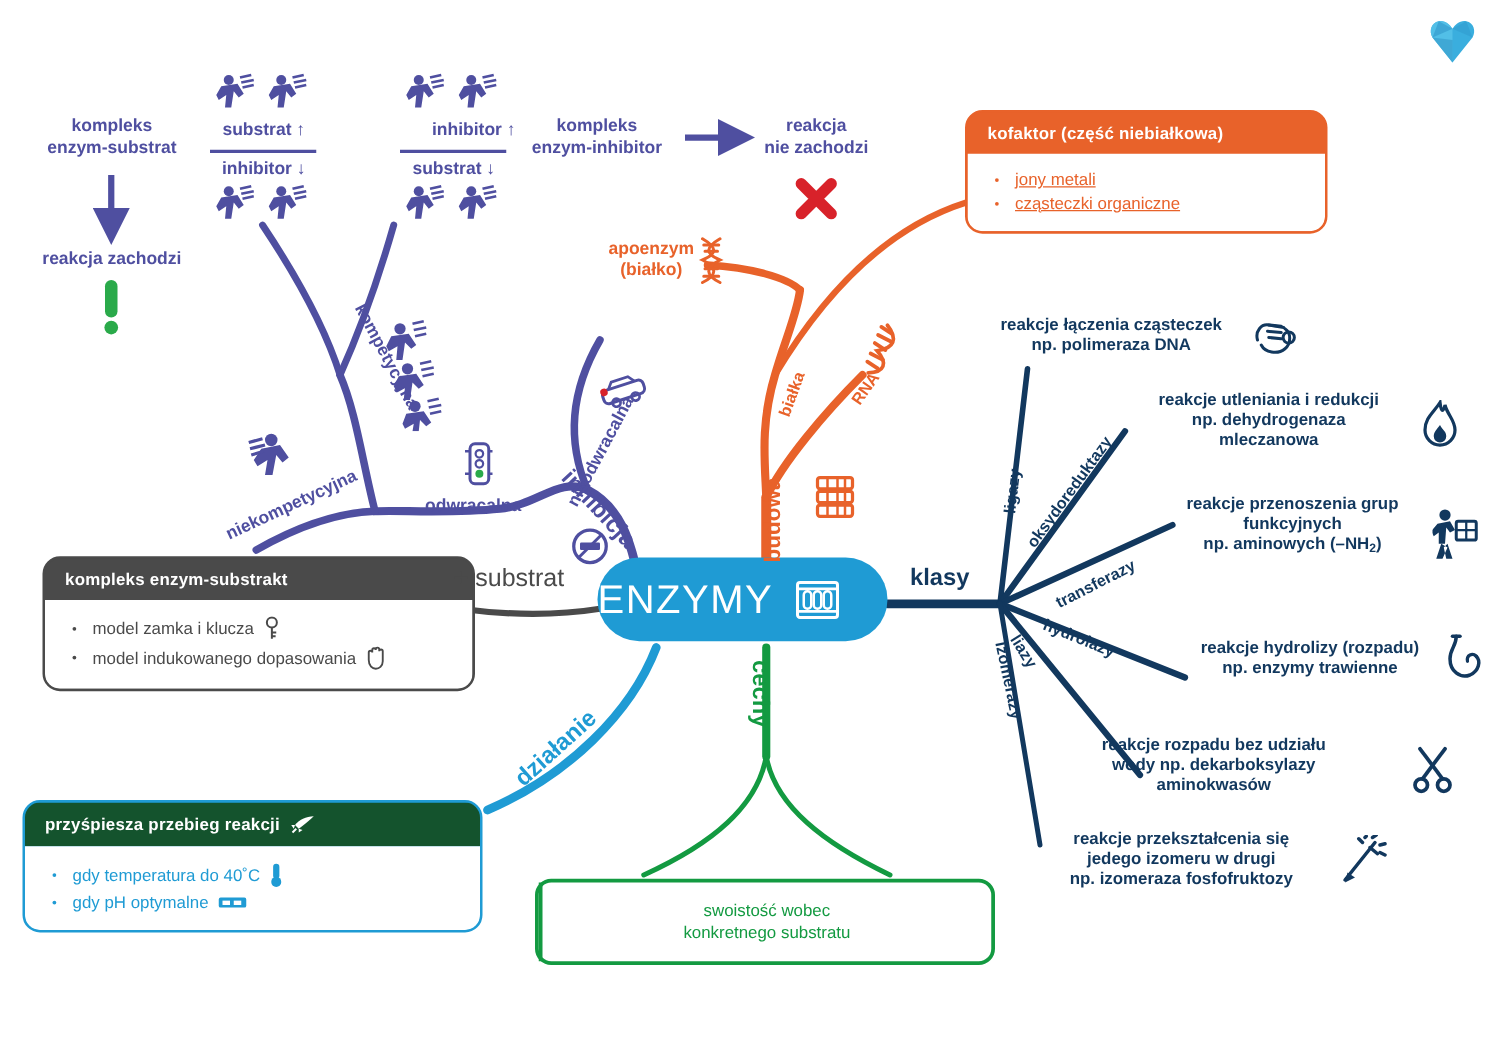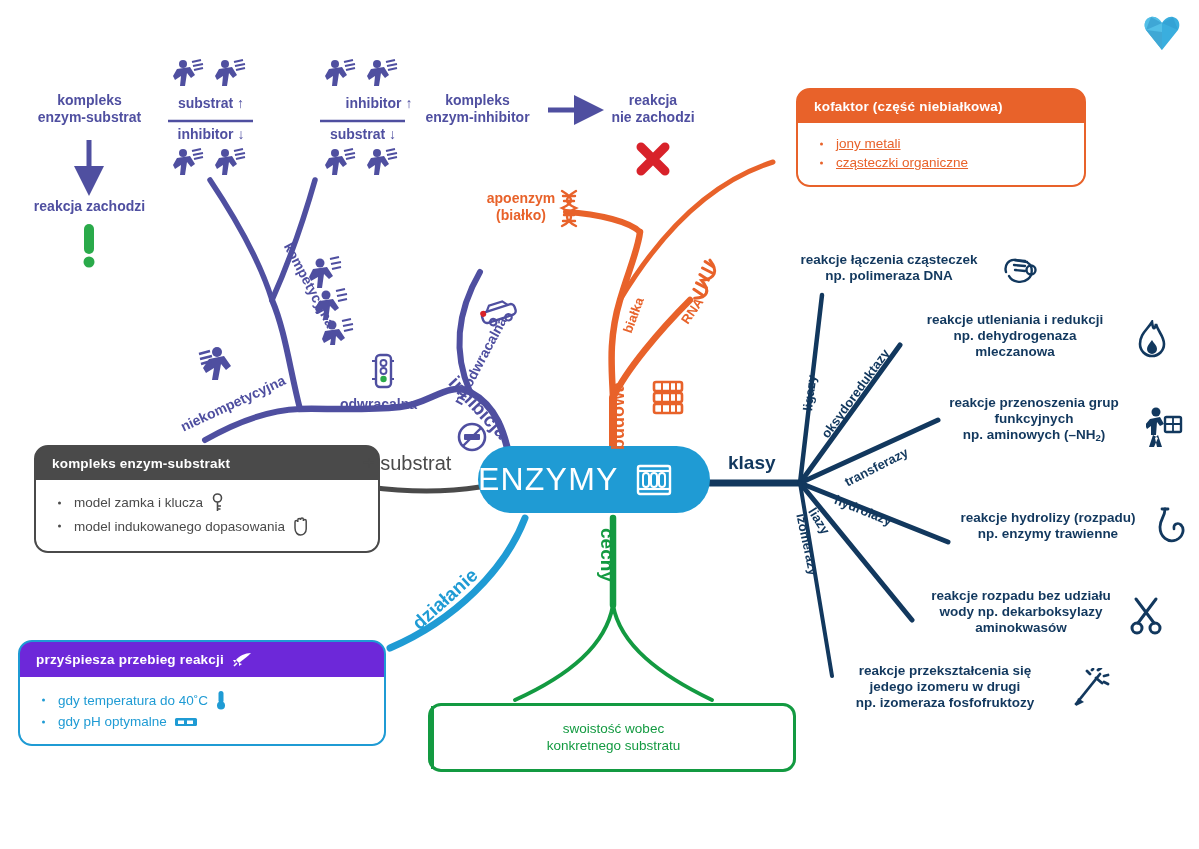--- a/index.html
+++ b/index.html
@@ -48,36 +48,36 @@
   .panel .pbody li{
     font-size:13.5px;margin:4px 0;padding-left:22px;position:relative;
     display:flex;align-items:center;gap:7px;
   }
   .panel .pbody li .dot{
     position:absolute;left:6px;top:50%;transform:translateY(-50%);
     width:3px;height:3px;border-radius:50%;
   }
 
   
-  #kofaktor{left:796px;top:88px;width:290px;border:2.5px solid #e8622a;background:#e8622a;}
+  #kofaktor{left:772px;top:88px;width:290px;border:2.5px solid #e8622a;background:#e8622a;}
   #kofaktor .phead{background:#e8622a;}
   #kofaktor .pbody{border-radius:0 0 11px 11px;}
   #kofaktor .pbody li{color:#e8622a;text-decoration:underline;}
   #kofaktor .pbody li .dot{background:#e8622a;}
 
   
   #kompleks-box{left:22px;top:445px;width:346px;border:2.5px solid #4a4a4a;background:#4a4a4a;margin-left:12px;}
   #kompleks-box .phead{background:#4a4a4a;}
   #kompleks-box .pbody{border-radius:0 0 11px 11px;}
   #kompleks-box .pbody li{color:#4a4a4a;}
   #kompleks-box .pbody li .dot{background:#4a4a4a;}
 
   
   #przyspiesza{left:18px;top:640px;width:368px;border:2.5px solid #1f9bd4;background:#1f9bd4;}
-  #przyspiesza .phead{background:#6d28d9;}
+  #przyspiesza .phead{background:#14532d;}
   #przyspiesza .pbody{border-radius:0 0 11px 11px;}
   #przyspiesza .pbody li{color:#1f9bd4;}
   #przyspiesza .pbody li .dot{background:#1f9bd4;}
 
   
   #cechy-box{
     position:absolute;left:428px;top:703px;width:368px;height:69px;
     border:3px solid #139a41;border-radius:13px;display:flex;box-sizing:border-box;
     background:#fff;
   }
@@ -464,21 +464,21 @@
     <div>reakcje hydrolizy (rozpadu)</div>
     <div>np. enzymy trawienne</div>
   </div>
   <svg class="layer" style="left:1156px;top:505px;width:34px;height:42px;" viewBox="0 0 34 42">
     <path d="M9,4 C9,12 4,14 4,22 C4,32 12,38 20,35 C27,32 29,24 25,20" fill="none" stroke="#12385e" stroke-width="2.8" stroke-linecap="round"></path>
     <path d="M25,20 C22,17 17,19 18,24" fill="none" stroke="#12385e" stroke-width="2.6" stroke-linecap="round"></path>
     <path d="M6,4 l6,0" stroke="#12385e" stroke-width="2.8" stroke-linecap="round"></path>
   </svg>
 
   <div class="rot c-navy" style="left:818px;top:505px;transform:rotate(58deg);font-weight:bold;font-size:13px;">liazy</div>
-  <div class="lbl ctr c-navy" style="left:912px;top:588px;width:218px;font-size:13.5px;font-weight:bold;">
+  <div class="lbl ctr c-navy" style="left:862px;top:588px;width:218px;font-size:13.5px;font-weight:bold;">
     <div>reakcje rozpadu bez udziału</div>
     <div>wody np. dekarboksylazy</div>
     <div>aminokwasów</div>
   </div>
   <svg class="layer" style="left:1128px;top:595px;width:36px;height:40px;" viewBox="0 0 36 40">
     <g stroke="#12385e" stroke-width="3" fill="none" stroke-linecap="round">
       <path d="M8,4 L26,28"></path>
       <path d="M28,4 L10,28"></path>
       <circle cx="9" cy="33" r="5"></circle>
       <circle cx="27" cy="33" r="5"></circle>

